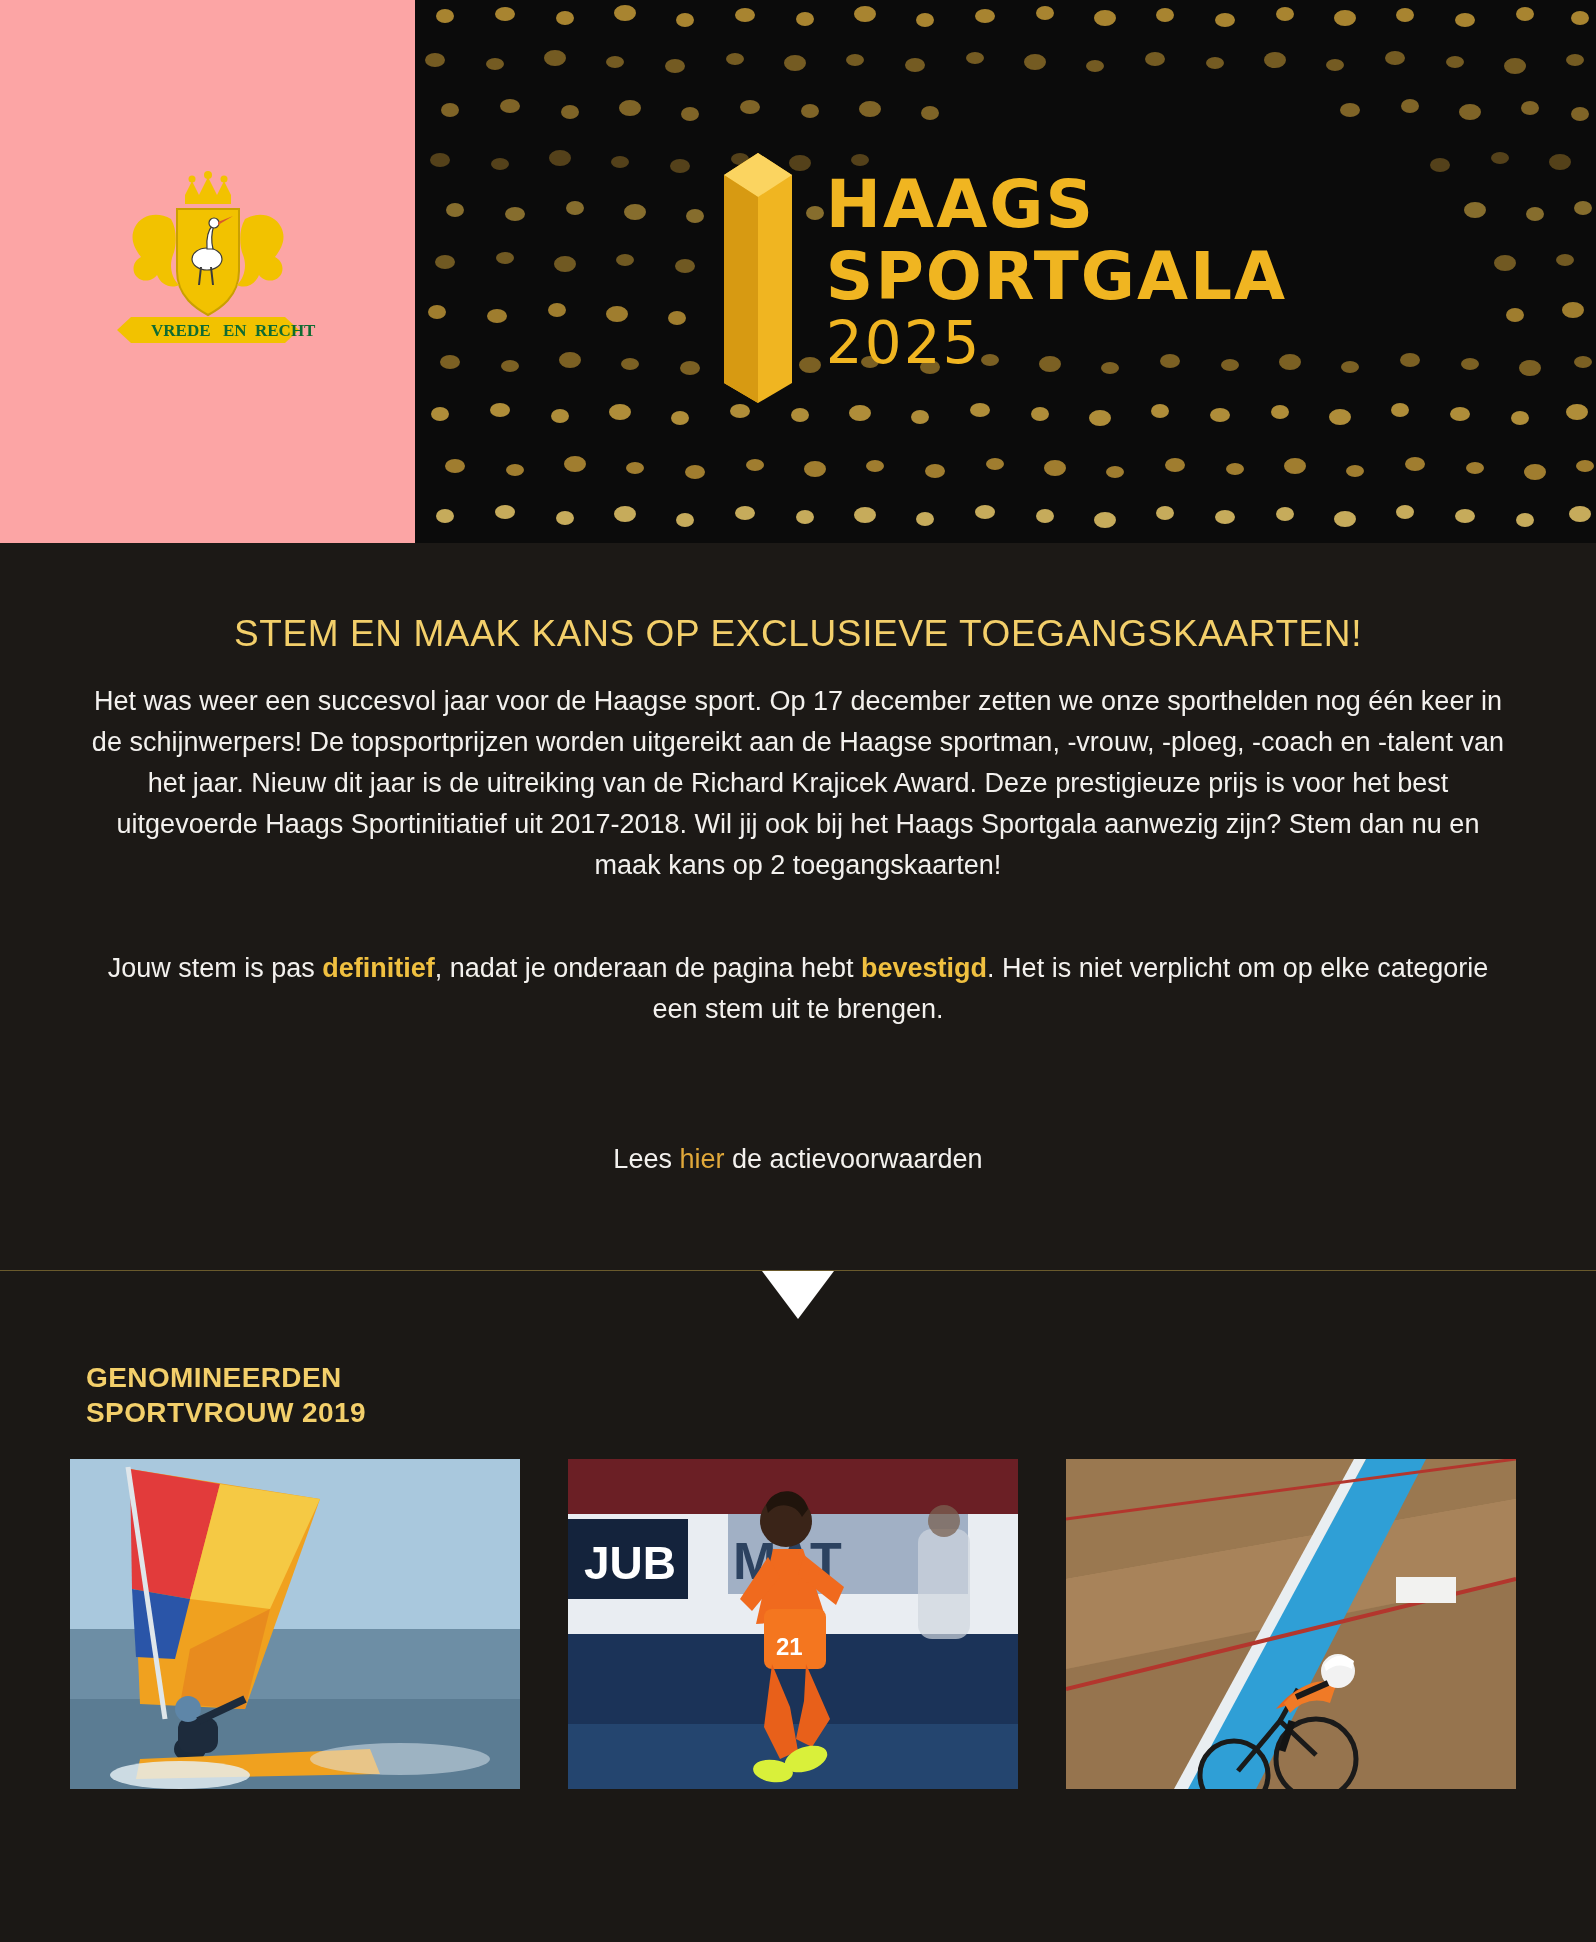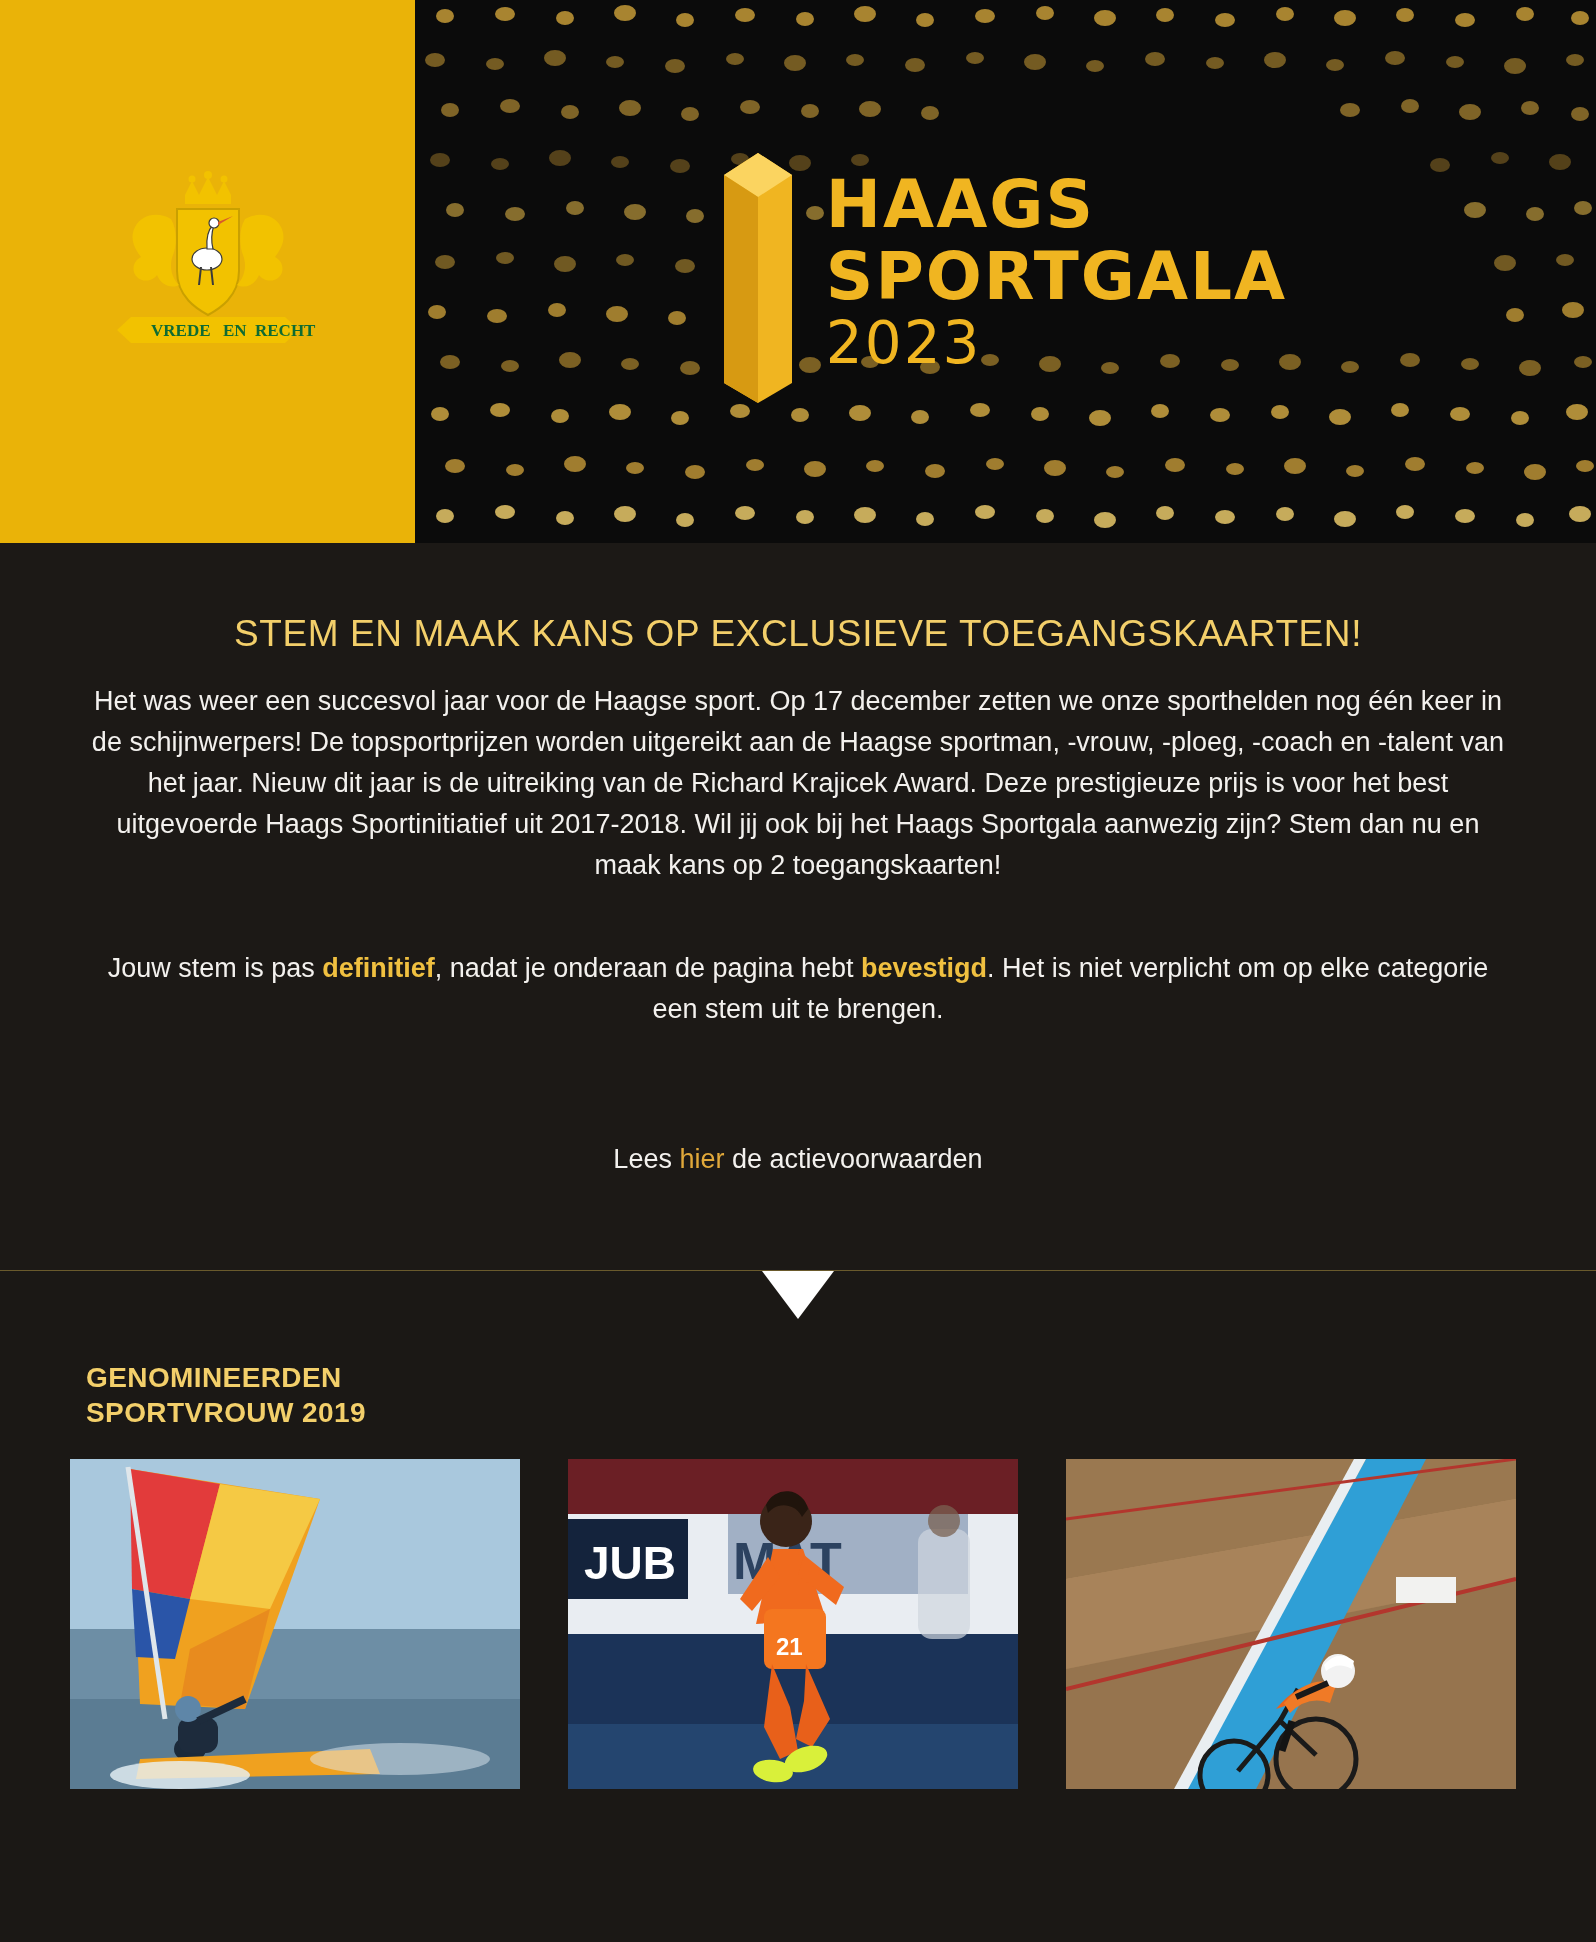--- a/index.html
+++ b/index.html
@@ -20,21 +20,21 @@
   
   .header {
     display: flex;
     width: 100%;
     height: 543px;
     background: #ffffff;
   }
   .logo-block {
     width: 415px;
     height: 543px;
-    background: #eab308;
+    background: #fca5a5;
     display: flex;
     flex-direction: column;
     align-items: center;
     justify-content: center;
     flex: 0 0 415px;
   }
   .crest {
     width: 270px;
     height: 210px;
     position: relative;
@@ -420,21 +420,21 @@
         <div class="pillar">
           <svg viewBox="0 0 68 250" xmlns="http://www.w3.org/2000/svg">
             <polygon points="34,0 68,22 68,230 34,250 0,230 0,22" fill="#f0b521"></polygon>
             <polygon points="34,0 68,22 34,44 0,22" fill="#fbd460"></polygon>
             <polygon points="34,44 34,250 0,230 0,22" fill="#d79a12"></polygon>
           </svg>
         </div>
         <div class="gala-text">
           <span class="l1">HAAGS</span>
           <span class="l2">SPORTGALA</span>
-          <span class="l3">2023</span>
+          <span class="l3">2025</span>
         </div>
       </div>
     </div>
   </div>
 
   <div class="intro">
     <h1>STEM EN MAAK KANS OP EXCLUSIEVE TOEGANGSKAARTEN!</h1>
     <p>Het was weer een succesvol jaar voor de Haagse sport. Op 17 december zetten we onze sporthelden nog één keer in de schijnwerpers! De topsportprijzen worden uitgereikt aan de Haagse sportman, -vrouw, -ploeg, -coach en -talent van het jaar. Nieuw dit jaar is de uitreiking van de Richard Krajicek Award. Deze prestigieuze prijs is voor het best uitgevoerde Haags Sportinitiatief uit 2017-2018. Wil jij ook bij het Haags Sportgala aanwezig zijn? Stem dan nu en maak kans op 2 toegangskaarten!</p>
     <p class="second"><span>Jouw stem is pas </span><span class="hl">definitief</span><span>, nadat je onderaan de pagina hebt </span><span class="hl">bevestigd</span><span>. Het is niet verplicht om op elke categorie een stem uit te brengen.</span></p>
     <div class="terms"><span>Lees </span><a href="#">hier</a><span> de actievoorwaarden</span></div>

